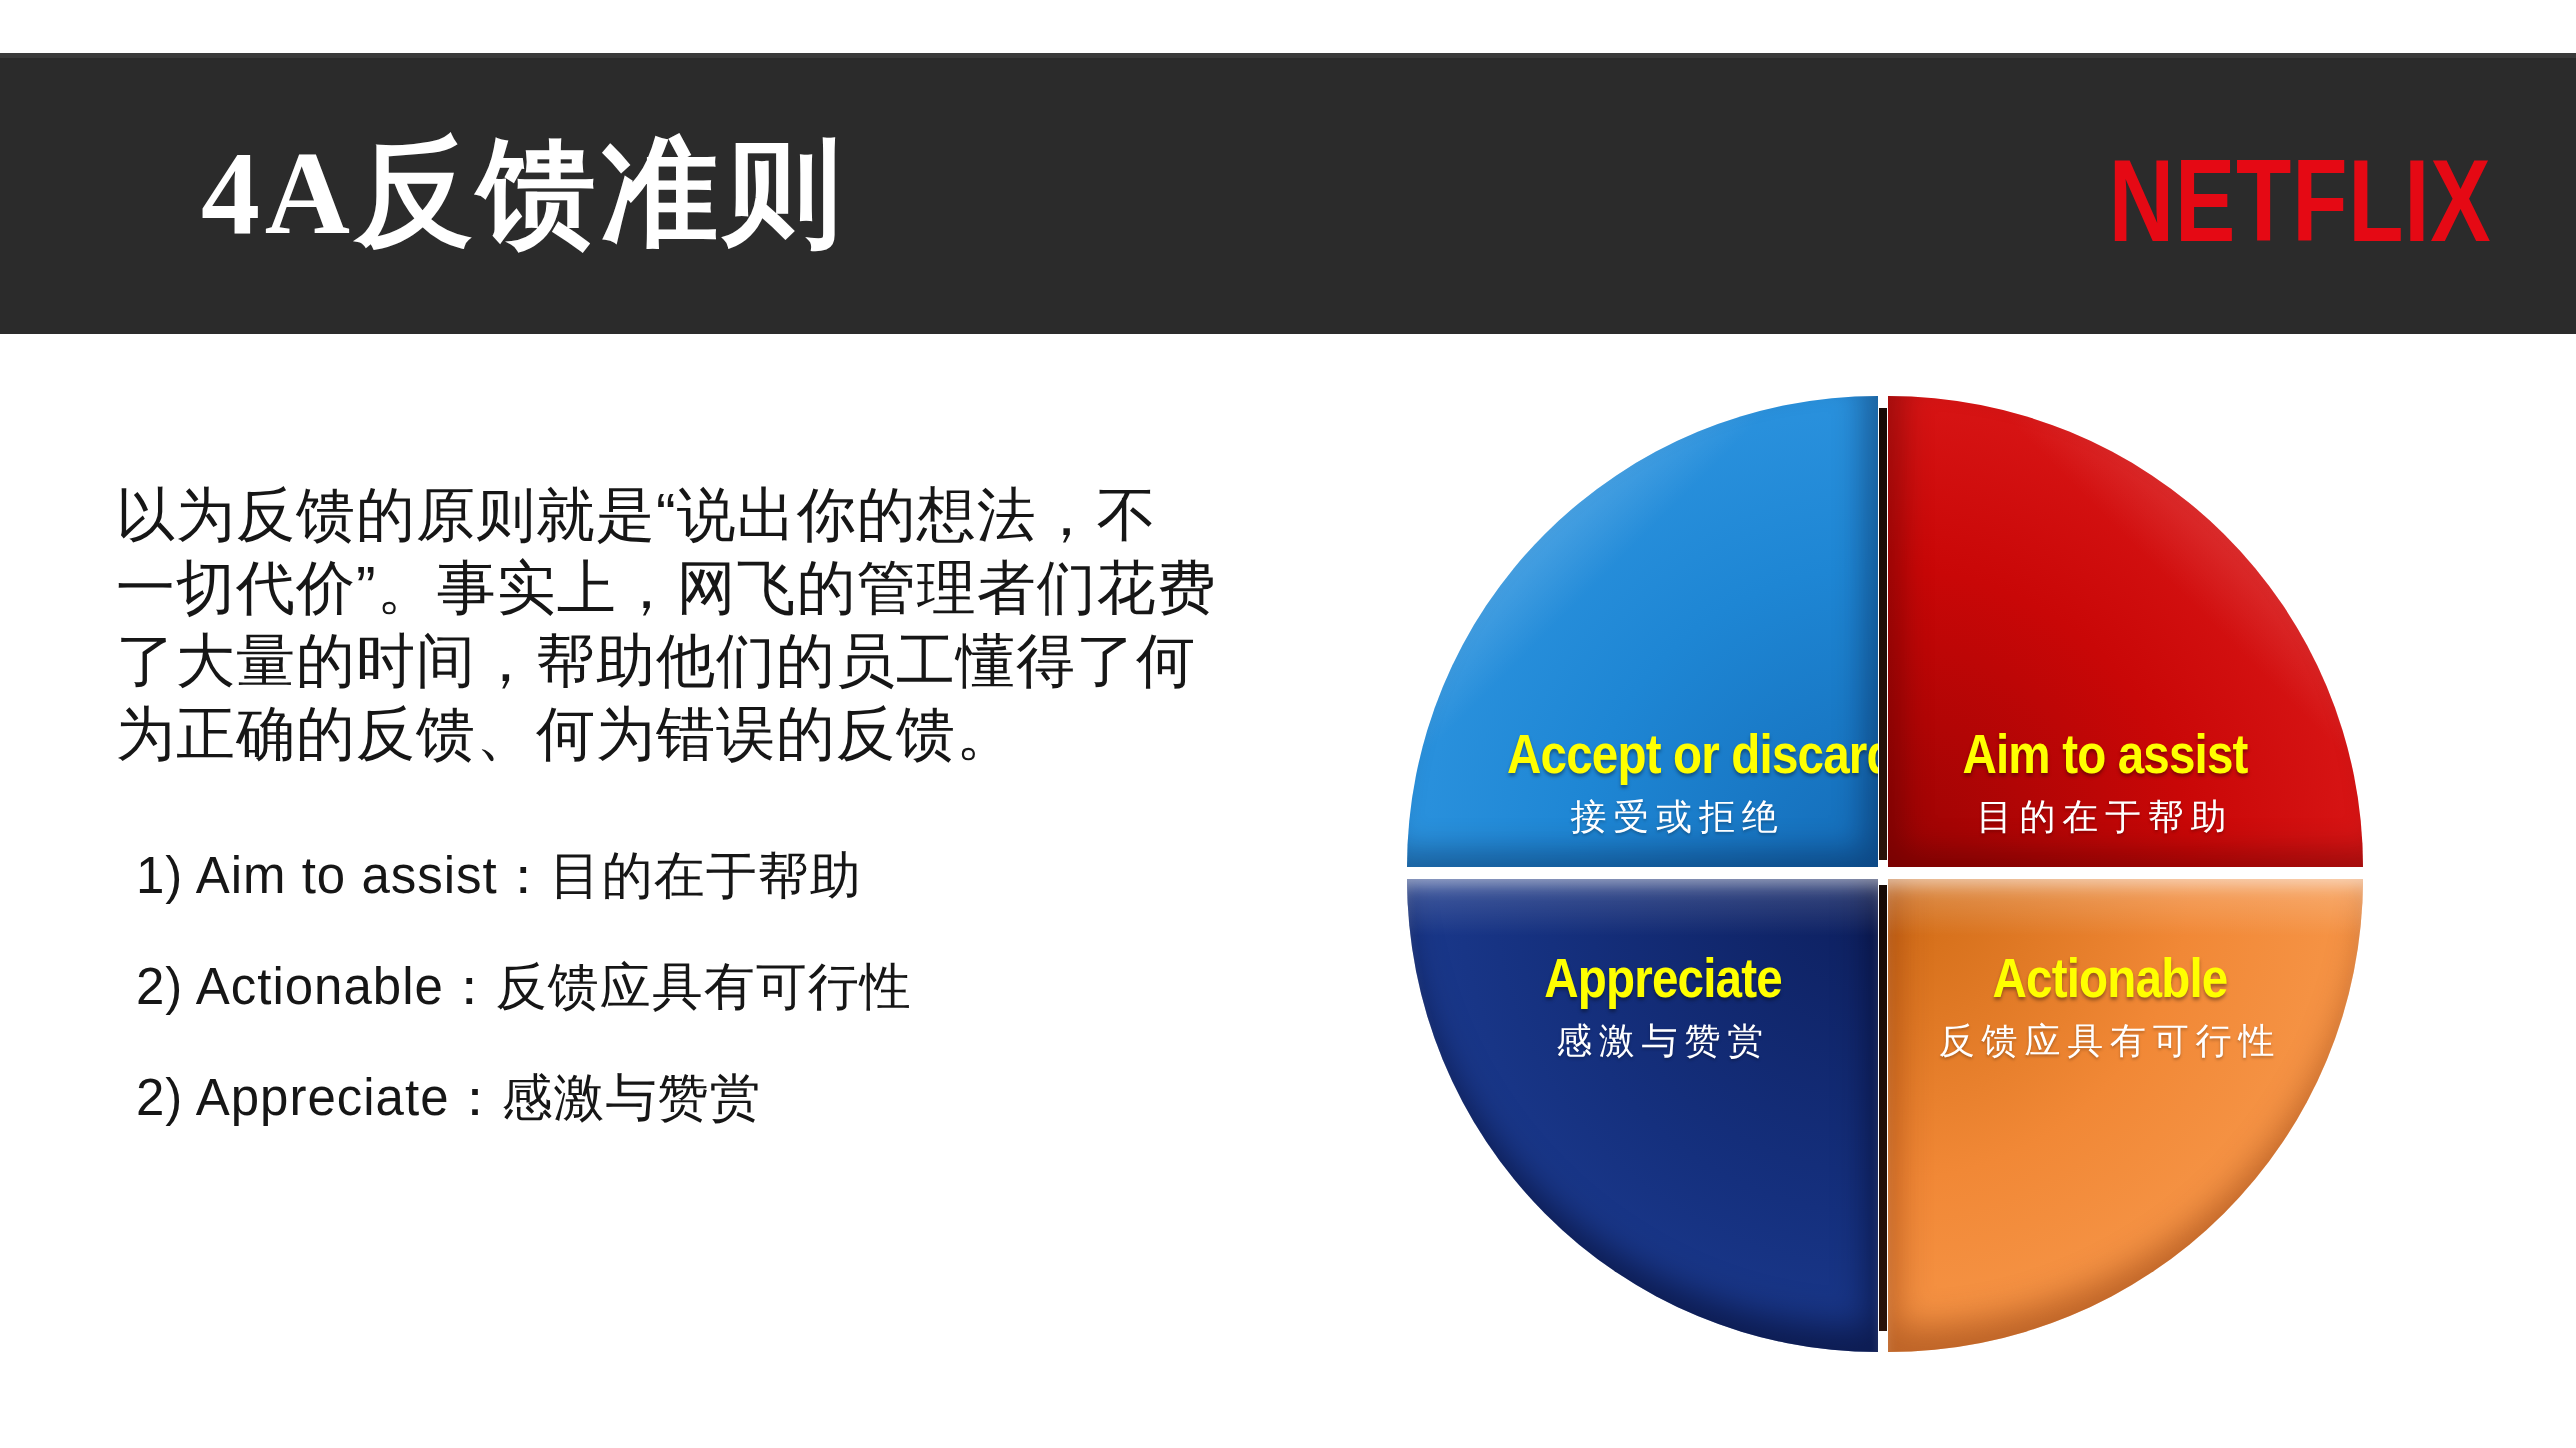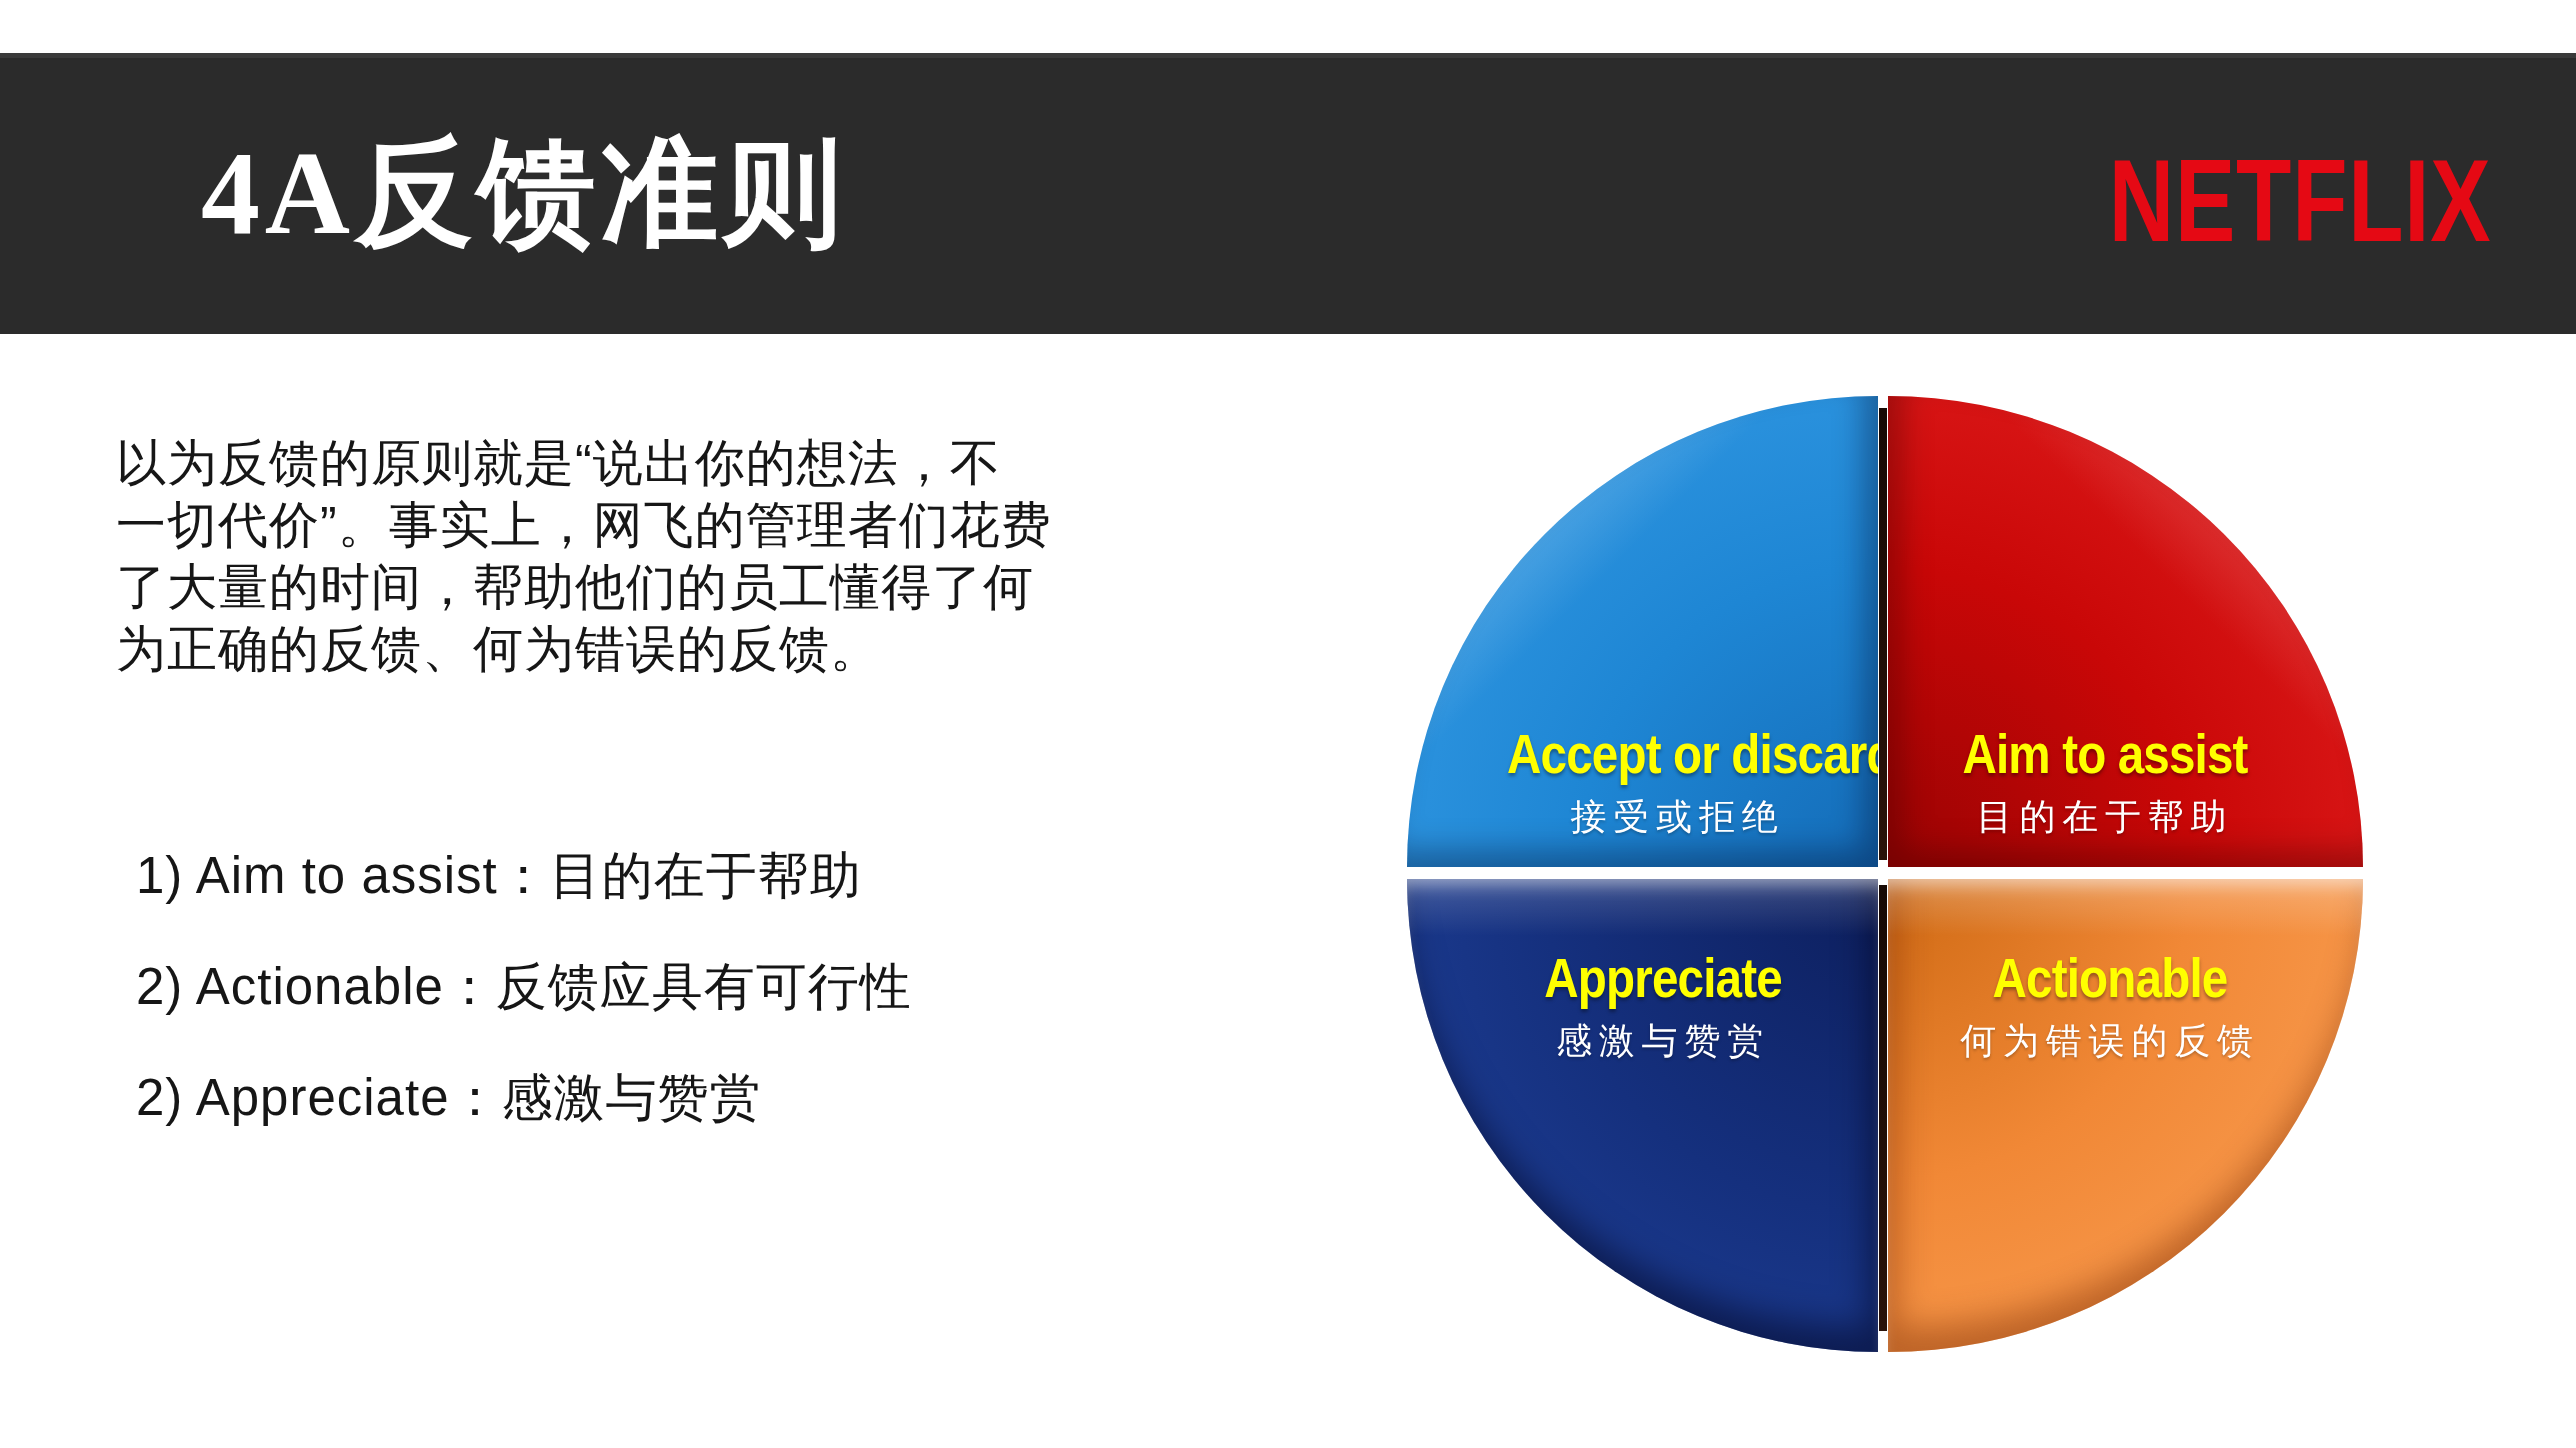--- a/index.html
+++ b/index.html
@@ -19,22 +19,22 @@
     white-space:nowrap;
   }
   .brand{
     position:absolute;right:85px;top:85px;
     font-size:116px;font-weight:800;color:#E50914;line-height:1;
     transform:scaleX(.78);transform-origin:100% 50%;letter-spacing:1px;
     white-space:nowrap;
   }
   
   .intro{
-    position:absolute;left:116px;top:432px;width:1256px;
-    font-size:50px;line-height:1.24;font-weight:300;color:#161616;
+    position:absolute;left:116px;top:479px;width:1256px;
+    font-size:59px;line-height:1.24;font-weight:300;color:#161616;
     white-space:pre-line;letter-spacing:1px;
   }
   .plist{position:absolute;left:118px;top:842px;margin-left:18px;}
   .plist-item{
     font-size:51px;font-weight:300;color:#161616;letter-spacing:1px;
     margin-bottom:42px;white-space:nowrap;
   }
   
   .pie{position:absolute;left:1407px;top:396px;width:956px;height:956px;}
   .vdiv{position:absolute;left:472px;width:7.7px;background:linear-gradient(to bottom,#170a05,#2a130a);}
@@ -127,19 +127,19 @@
       <div class="q-label">
         <div class="q-title">Appreciate</div>
         <div class="q-sub">感激与赞赏</div>
       </div>
     </div>
 
     <div class="quad q-br">
       <div class="shine"></div>
       <div class="q-label">
         <div class="q-title">Actionable</div>
-        <div class="q-sub">何为错误的反馈</div>
+        <div class="q-sub">反馈应具有可行性</div>
       </div>
     </div>
   </div>
 
 </div>
 
 
 </body></html>

